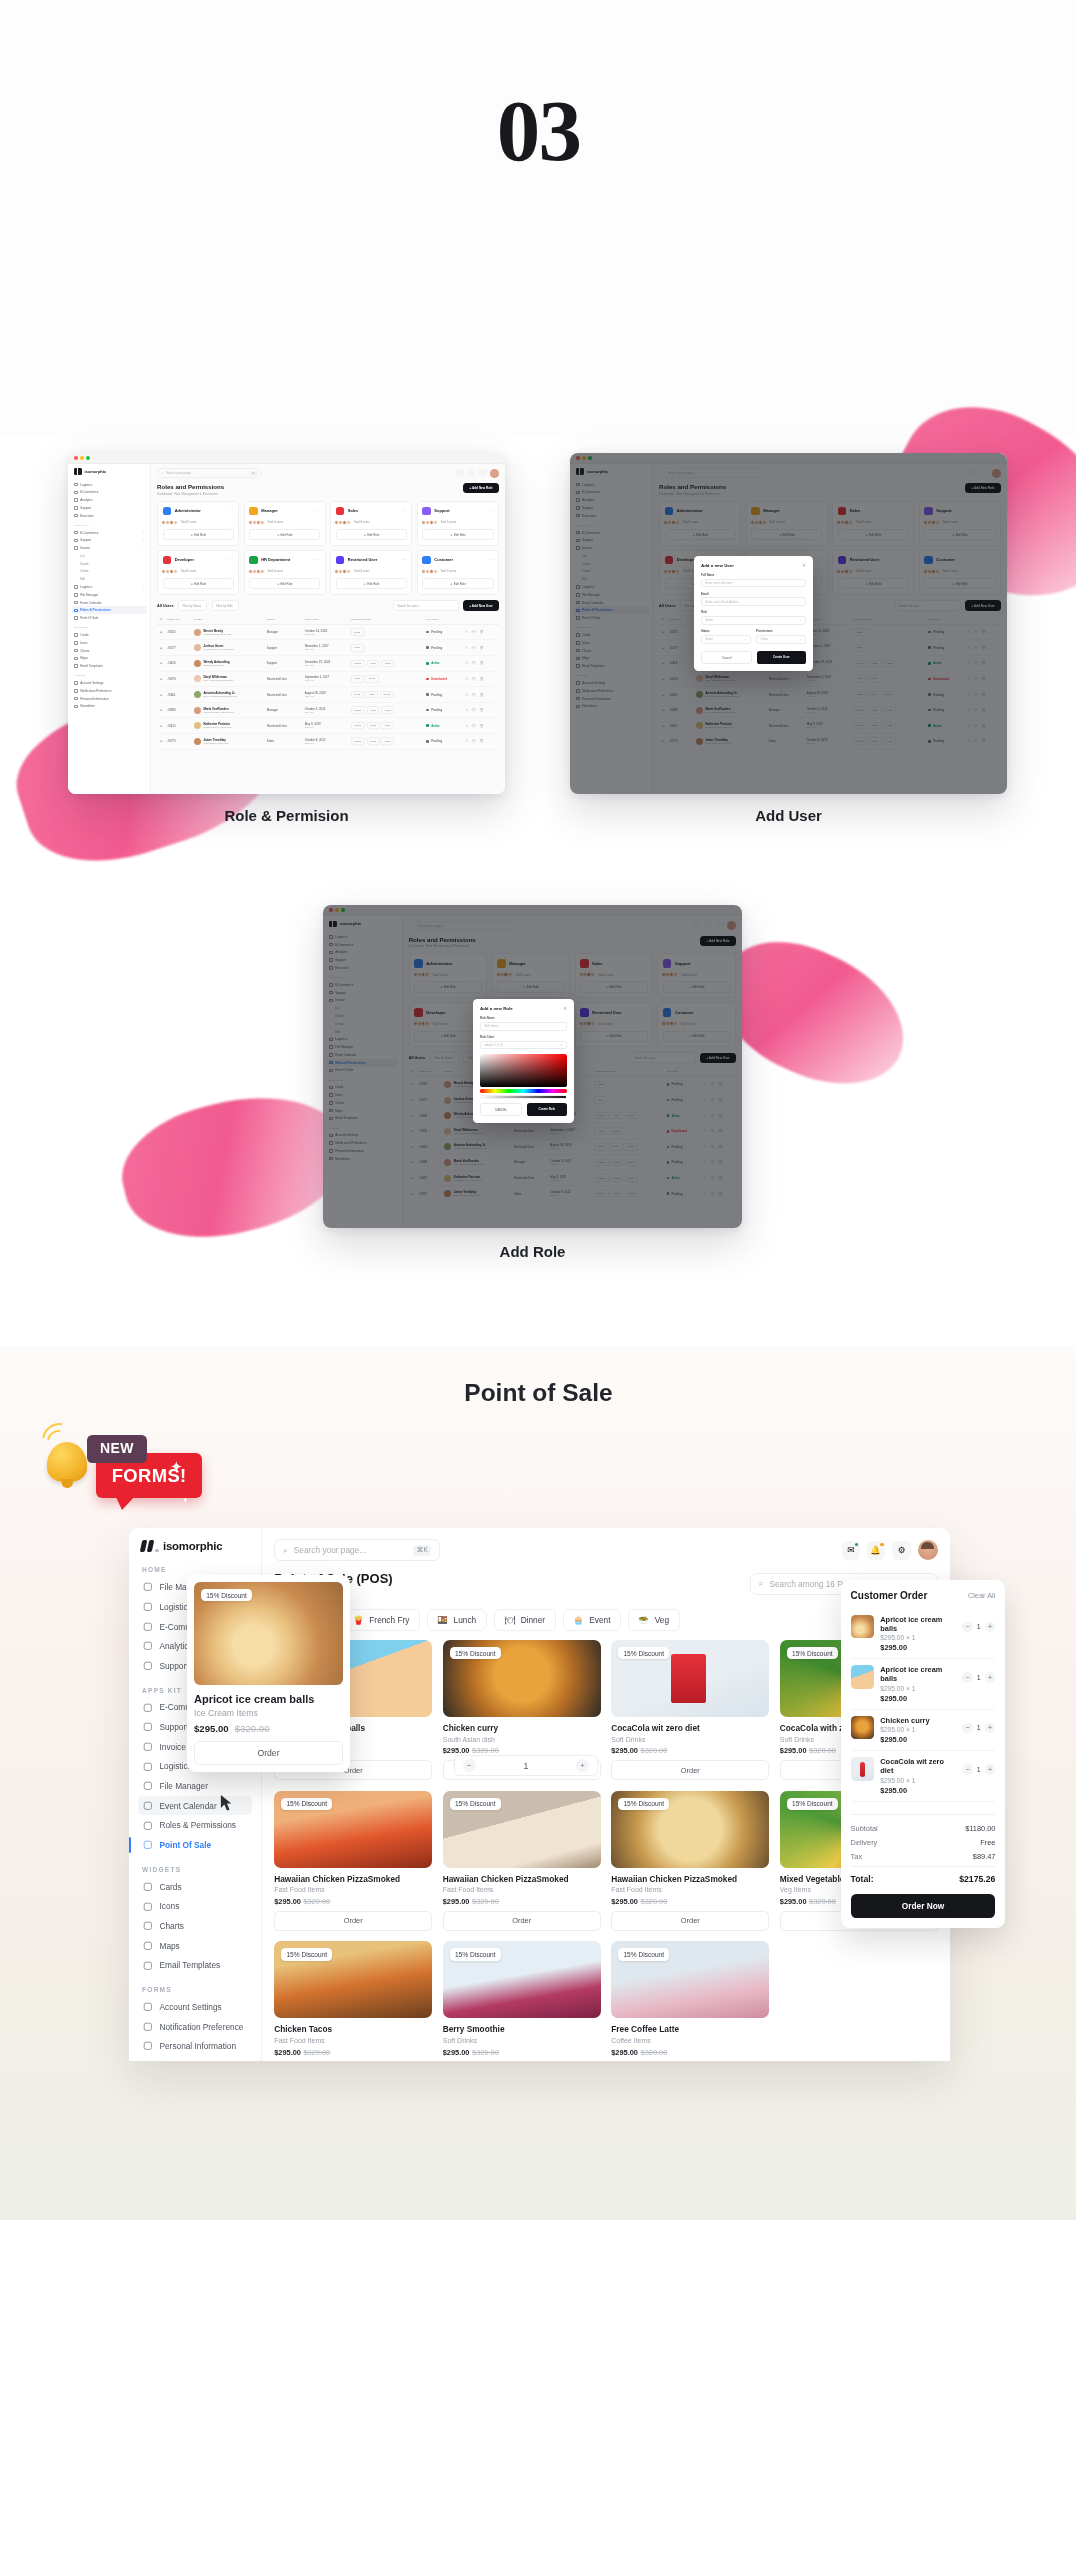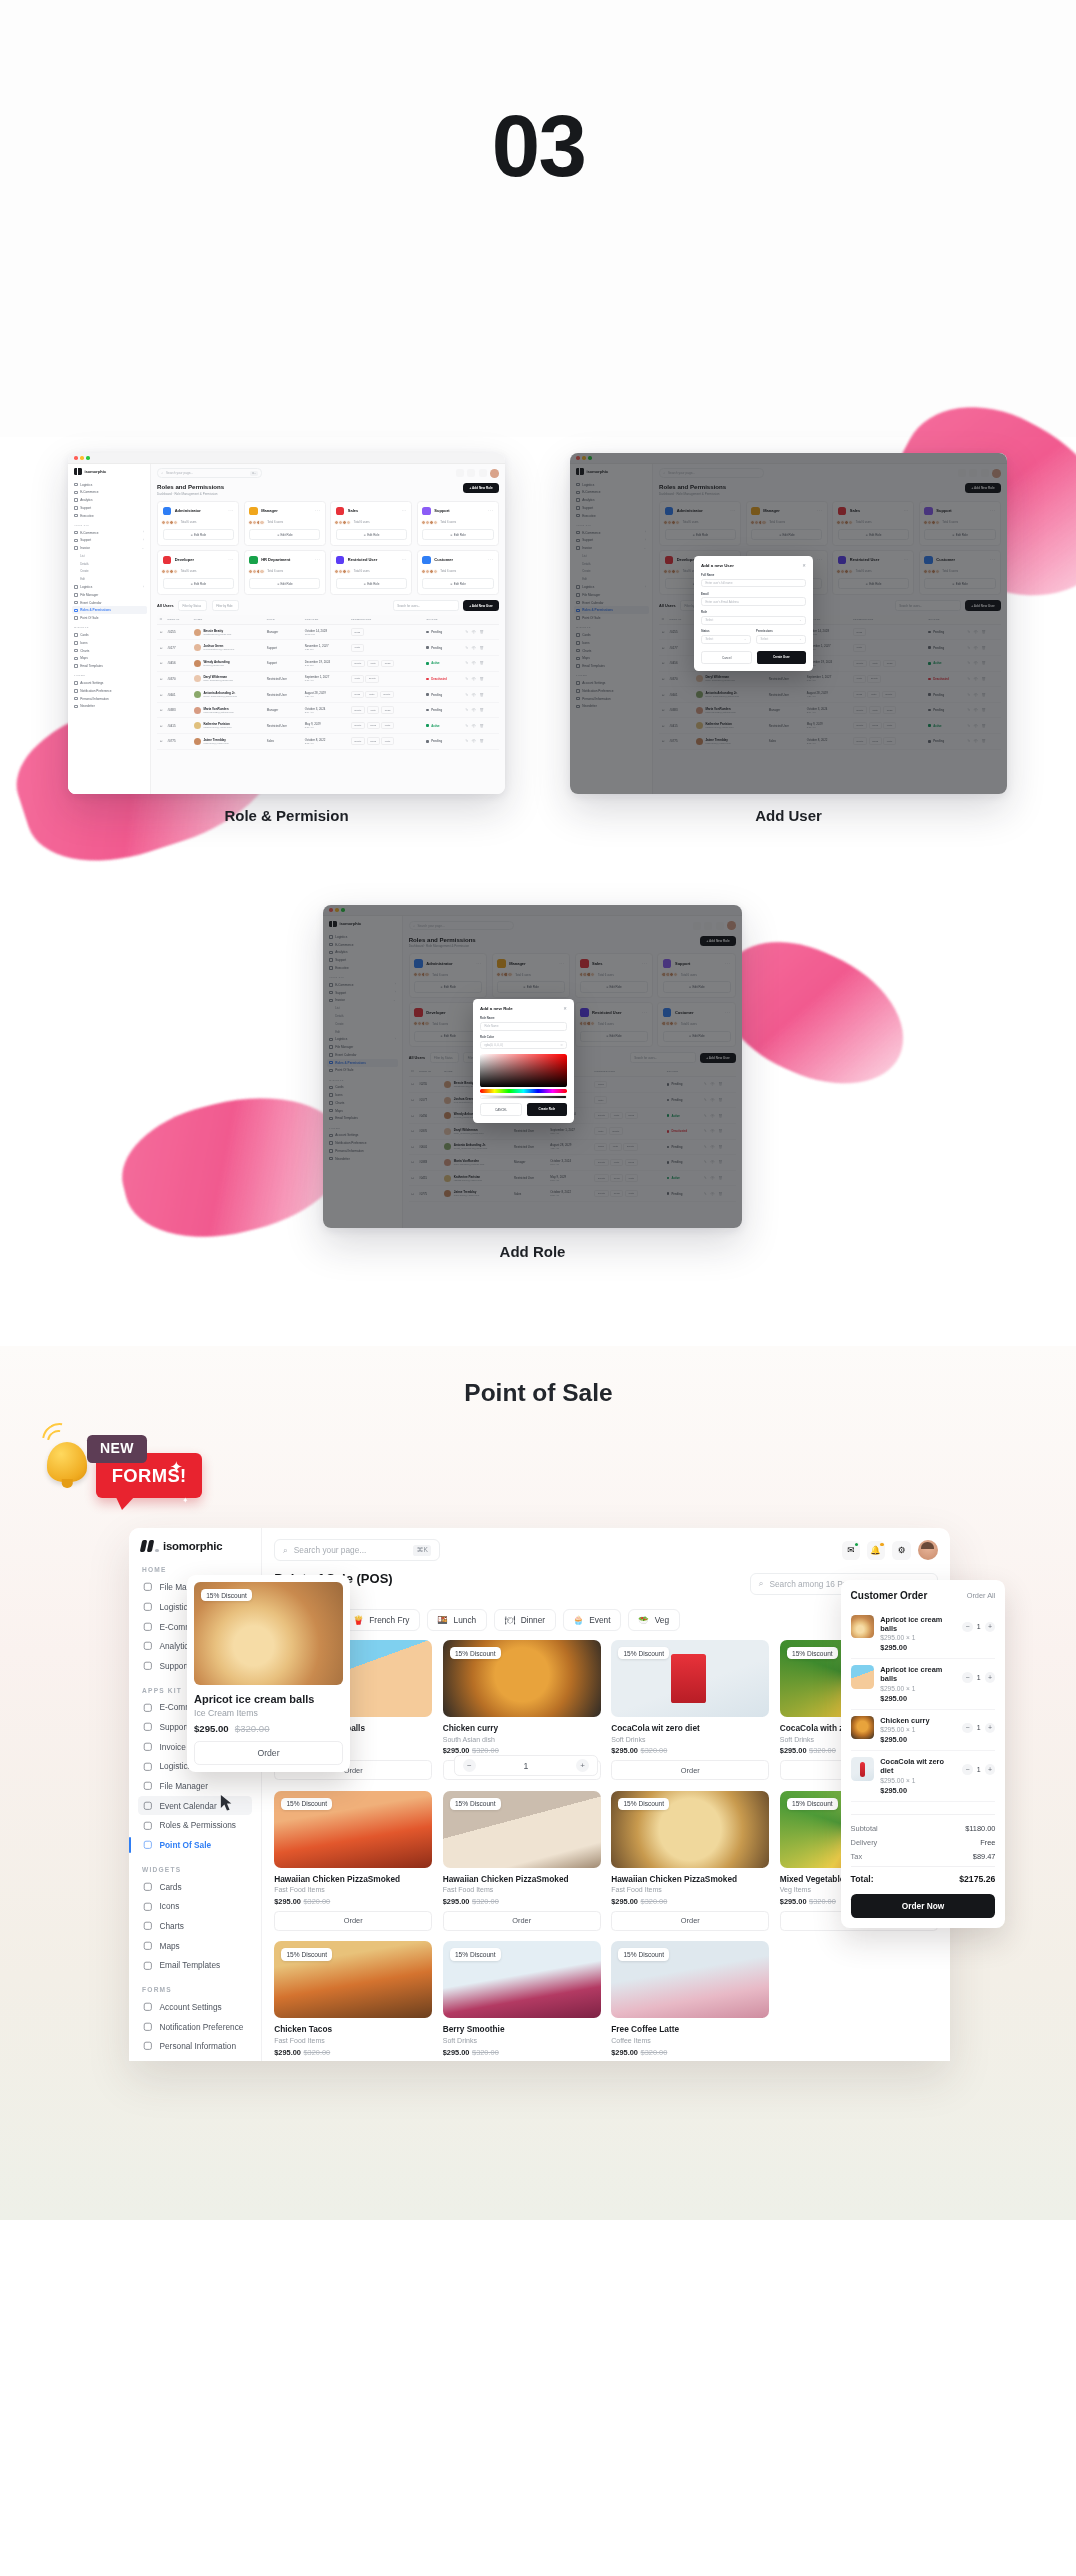--- a/index.html
+++ b/index.html
@@ -30,29 +30,29 @@
     font-weight: 800;
     letter-spacing: 5.2px;
     color: transparent;
     -webkit-text-stroke: 1.7px #ededed;
     text-stroke: 1.7px #ededed;
     white-space: nowrap;
     font-family: "DejaVu Sans", sans-serif;
   }
   .big-number {
     position: absolute;
-    top: 96px;
+    top: 80px;
     left: 0;
     width: 100%;
     text-align: center;
     font-size: 87px;
     font-weight: 900;
     color: #17191c;
     letter-spacing: -1.7px;
-    font-family: Liberation Sans, sans-serif;
+    font-family: Liberation Serif, serif;
   }
   .hero-sub {
     position: absolute;
     top: 348px;
     left: 0;
     width: 100%;
     text-align: center;
     font-size: 24.5px;
     font-weight: 700;
     color: #2b2f36;
@@ -2406,21 +2406,21 @@
 
   <div style="position:absolute;left:220px;top:448px;z-index:12;">
     <svg width="12.2" height="17.5" viewBox="0 0 14 20">
         <path d="M1 1 L1 16 L5 12 L8 19 L11 18 L8 11 L13 11 Z" fill="#2b2f36"></path>
       </svg>
   </div>
 
   <div class="order-panel">
     <div class="op-head">
       <span class="op-title">Customer Order</span>
-      <span class="op-clear">Order All</span>
+      <span class="op-clear">Clear All</span>
     </div>
     <div id="oplist">
     <div class="op-item">
       <span class="op-img ph ph-pizza"></span>
       <div class="op-mid">
         <div class="op-name">Apricot ice cream balls</div>
         <div class="op-unit">$295.00 × 1</div>
         <div class="op-price">$295.00</div>
       </div>
       <div class="op-qty">

